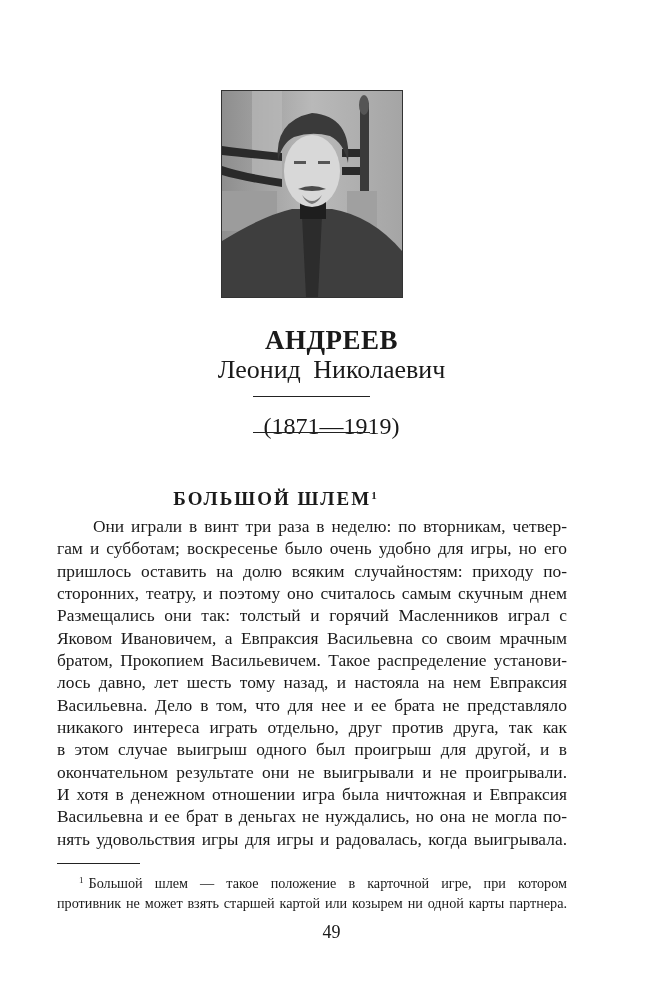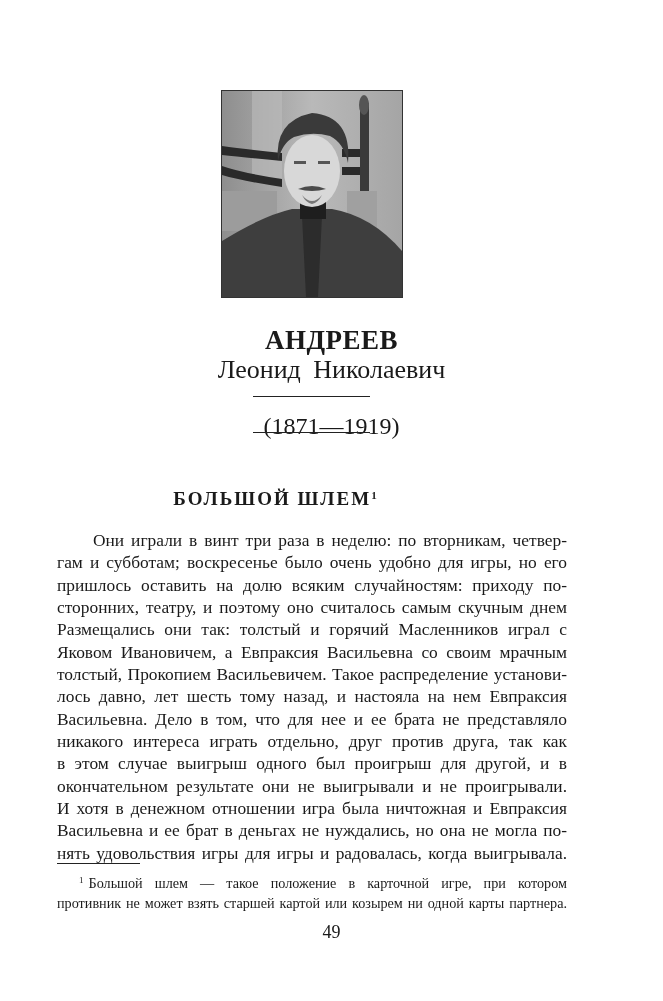--- a/index.html
+++ b/index.html
@@ -13,21 +13,21 @@
   .givenname { position: absolute; top: 355px; left: 0; width: 663px; text-align: center;
                font-size: 26px; word-spacing: 6px; }
   .rule { position: absolute; height: 1px; background: #222; }
   .years { position: absolute; top: 397px; left: 0; width: 663px; text-align: center; font-size: 24px; margin-top: 16px; }
   .title { position: absolute; top: 488px; left: 0; width: 550px; text-align: center;
            font-weight: bold; font-size: 19px; letter-spacing: 2px; }
   .title sup { font-size: 11px; letter-spacing: 0; vertical-align: 6px; }
   .body-text { position: absolute; top: 515px; left: 57px; width: 510px;
                font-size: 17.4px; line-height: 22.35px; text-align: justify; }
   .body-text .line { display: block; text-align: justify; text-align-last: justify; white-space: nowrap; }
-  .body-text .line.indent { text-indent: 36px; margin-top: 14px; }
+  .body-text .line.indent { text-indent: 36px; }
   .body-text .line.last { text-align-last: justify; }
   .fn-rule { position: absolute; left: 57px; top: 863px; width: 83px; height: 1px; background: #222; }
   .footnote { position: absolute; top: 870px; left: 57px; width: 510px; font-size: 14.2px; line-height: 20px; }
   .footnote .line { display: block; text-align: justify; text-align-last: justify; white-space: nowrap; }
   .footnote .line.indent { padding-left: 22px; }
   .footnote sup { font-size: 9px; vertical-align: 5px; margin-right: 5px; }
   .pagenum { position: absolute; top: 922px; left: 0; width: 663px; text-align: center; font-size: 18px; }
 </style>
 </head>
 <body>
@@ -83,21 +83,21 @@
   <span>БОЛЬШОЙ ШЛЕМ</span><sup>1</sup>
 </div>
 
 <div class="body-text">
   <span class="line indent">Они играли в винт три раза в неделю: по вторникам, четвер-</span>
   <span class="line">гам и субботам; воскресенье было очень удобно для игры, но его</span>
   <span class="line">пришлось оставить на долю всяким случайностям: приходу по-</span>
   <span class="line">сторонних, театру, и поэтому оно считалось самым скучным днем</span>
   <span class="line">Размещались они так: толстый и горячий Масленников играл с</span>
   <span class="line">Яковом Ивановичем, а Евпраксия Васильевна со своим мрачным</span>
-  <span class="line">толстый, Прокопием Васильевичем. Такое распределение установи-</span>
+  <span class="line">братом, Прокопием Васильевичем. Такое распределение установи-</span>
   <span class="line">лось давно, лет шесть тому назад, и настояла на нем Евпраксия</span>
   <span class="line">Васильевна. Дело в том, что для нее и ее брата не представляло</span>
   <span class="line">никакого интереса играть отдельно, друг против друга, так как</span>
   <span class="line">в этом случае выигрыш одного был проигрыш для другой, и в</span>
   <span class="line">окончательном результате они не выигрывали и не проигрывали.</span>
   <span class="line">И хотя в денежном отношении игра была ничтожная и Евпраксия</span>
   <span class="line">Васильевна и ее брат в деньгах не нуждались, но она не могла по-</span>
   <span class="line last">нять удовольствия игры для игры и радовалась, когда выигрывала.</span>
 </div>
 

